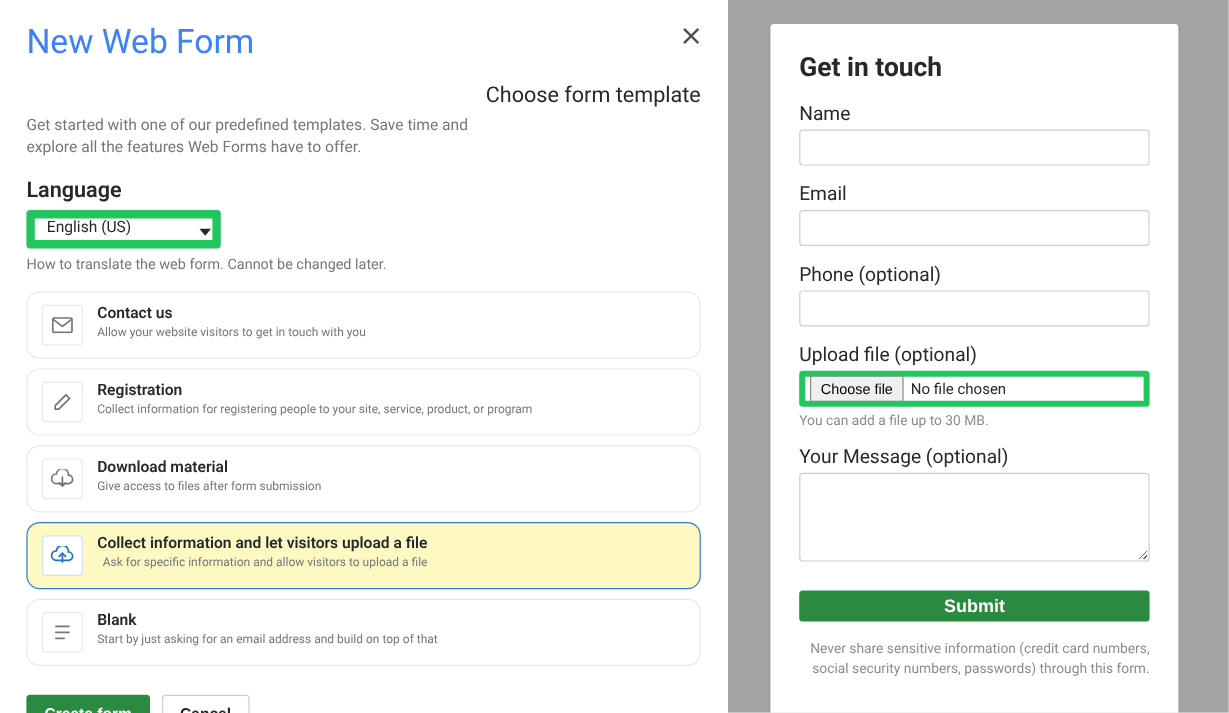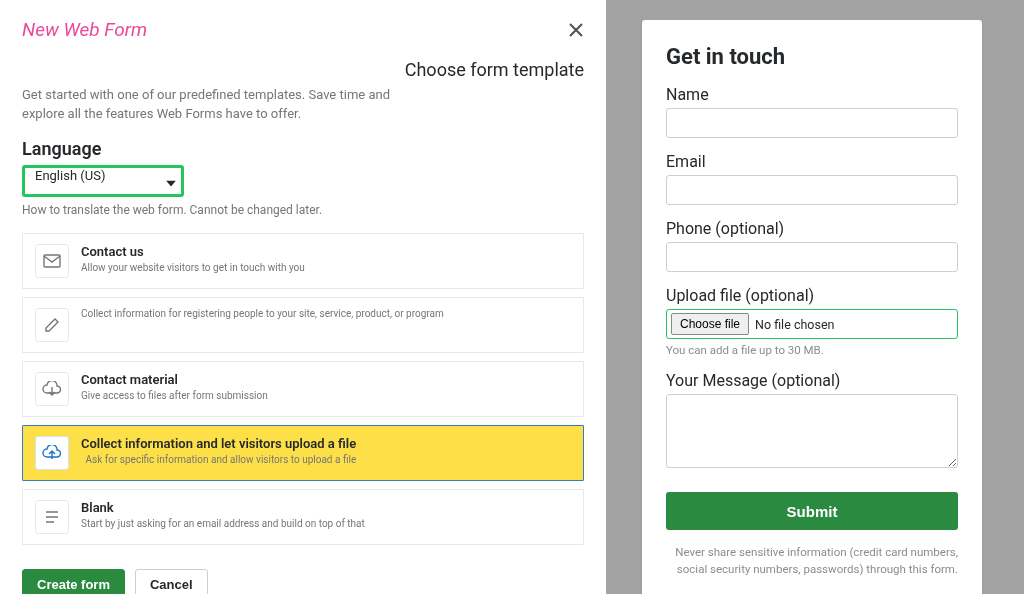--- a/index.html
+++ b/index.html
@@ -31,25 +31,24 @@
   width: 24px;
   height: 24px;
   display: flex;
   align-items: center;
   justify-content: center;
   cursor: pointer;
   color: #495058;
 }
 .close-btn svg { width: 14px; height: 14px; }
 .title {
-  font-size: 19px;
+  font-size: 28px;
   font-weight: 400;
-  color: #ec4899;
+  color: #3b82f6;
   margin-bottom: 18px;
-  font-style: italic;
 }
 .subtitle {
   font-size: 18px;
   font-weight: 400;
   color: #26292c;
   margin-bottom: 6px;
   text-align: right;
 }
 .desc {
   font-size: 13px;
@@ -65,21 +64,21 @@
   margin-bottom: 6px;
 }
 .select-wrap {
   position: relative;
   width: 162px;
   margin-bottom: 6px;
 }
 .select {
   width: 100%;
   height: 32px;
-  border: 3px solid #22c55e;
+  border: 7px solid #22c55e;
   border-radius: 3px;
   padding: 0 26px 0 10px;
   font-size: 13px;
   color: #26292c;
   background: #fff;
   appearance: none;
   cursor: pointer;
 }
 .select-caret {
   position: absolute;
@@ -90,31 +89,31 @@
   color: #26292c;
 }
 .hint {
   font-size: 12px;
   color: #747678;
   margin-bottom: 16px;
 }
 .template-list { display: flex; flex-direction: column; gap: 8px; margin-bottom: 24px; }
 .template {
   border: 1px solid #e6e8ea;
-  border-radius: 1px;
+  border-radius: 11px;
   padding: 10px 12px;
   display: flex;
   gap: 12px;
   align-items: flex-start;
   cursor: pointer;
   background: #fff;
 }
 .template.selected {
   border-color: #307bd0;
-  background: #fde047;
+  background: #fef9c3;
 }
 .template-icon {
   width: 34px;
   height: 34px;
   border: 1px solid #e6e8ea;
   border-radius: 3px;
   display: flex;
   align-items: center;
   justify-content: center;
   flex-shrink: 0;
@@ -182,21 +181,21 @@
   height: 30px;
   border: 1px solid #cacfd4;
   border-radius: 3px;
   padding: 0 8px;
   font-size: 13px;
   background: #fff;
 }
 .file-row {
   display: flex;
   align-items: center;
-  border: 1px solid #22c55e;
+  border: 5px solid #22c55e;
   border-radius: 3px;
   height: 30px;
   padding: 0 4px;
   gap: 6px;
 }
 .file-btn {
   font-size: 12px;
   height: 22px;
   padding: 0 8px;
   border: 1px solid #888;
@@ -211,21 +210,21 @@
   height: 74px;
   border: 1px solid #cacfd4;
   border-radius: 3px;
   padding: 6px 8px;
   font-size: 13px;
   font-family: inherit;
   resize: vertical;
 }
 .submit-btn {
   width: 100%;
-  height: 38px;
+  height: 26px;
   background: #2a8a40;
   color: #fff;
   border: none;
   border-radius: 3px;
   font-size: 15px;
   font-weight: 600;
   cursor: pointer;
   margin-top: 6px;
   margin-bottom: 14px;
 }
@@ -277,33 +276,34 @@
       </div>
     </div>
 
     <div class="template">
       <div class="template-icon">
         <svg width="16" height="16" viewBox="0 0 16 16" fill="none" stroke="currentColor" stroke-width="1.4">
             <path d="M11 2 L14 5 L5 14 L2 14 L2 11 Z"></path>
           </svg>
       </div>
       <div>
+        <div class="template-title">Registration</div>
         <div class="template-desc">Collect information for registering people to your site, service, product, or program</div>
       </div>
     </div>
 
     <div class="template">
       <div class="template-icon">
         <svg width="20" height="16" viewBox="0 0 20 16" fill="none" stroke="currentColor" stroke-width="1.4">
             <path d="M5 12 A4 4 0 0 1 5 4 A5 5 0 0 1 15 5 A3.5 3.5 0 0 1 15 12 L5 12"></path>
             <path d="M10 6 L10 14 M7 11 L10 14 L13 11"></path>
           </svg>
       </div>
       <div>
-        <div class="template-title">Contact material</div>
+        <div class="template-title">Download material</div>
         <div class="template-desc">Give access to files after form submission</div>
       </div>
     </div>
 
     <div class="template selected">
       <div class="template-icon">
         <svg width="20" height="16" viewBox="0 0 20 16" fill="none" stroke="currentColor" stroke-width="1.4">
             <path d="M5 12 A4 4 0 0 1 5 4 A5 5 0 0 1 15 5 A3.5 3.5 0 0 1 15 12 L5 12"></path>
             <path d="M10 14 L10 6 M7 9 L10 6 L13 9"></path>
           </svg>

